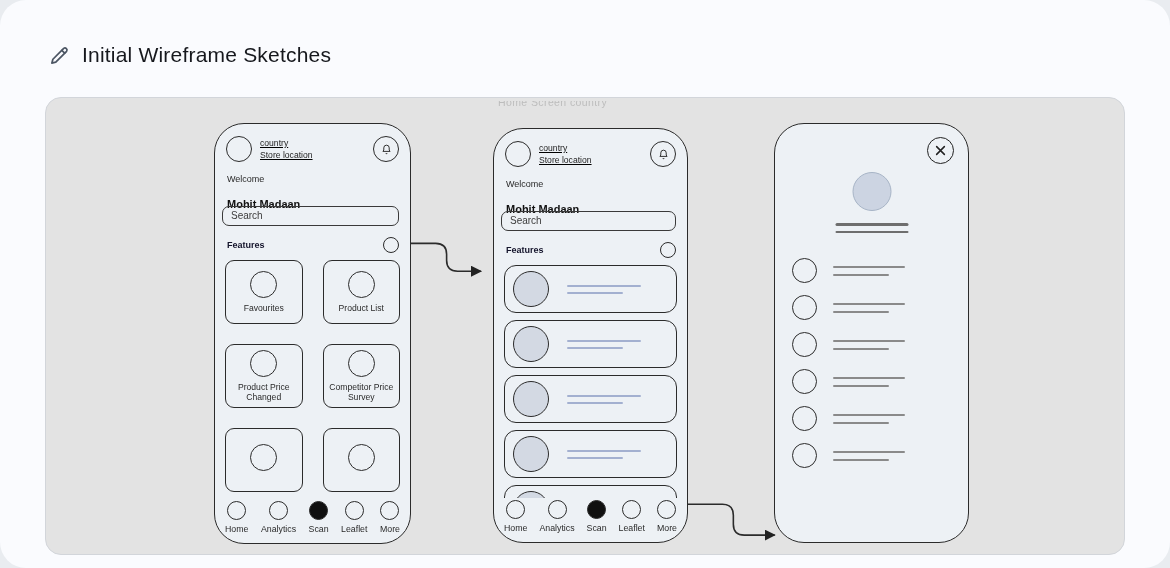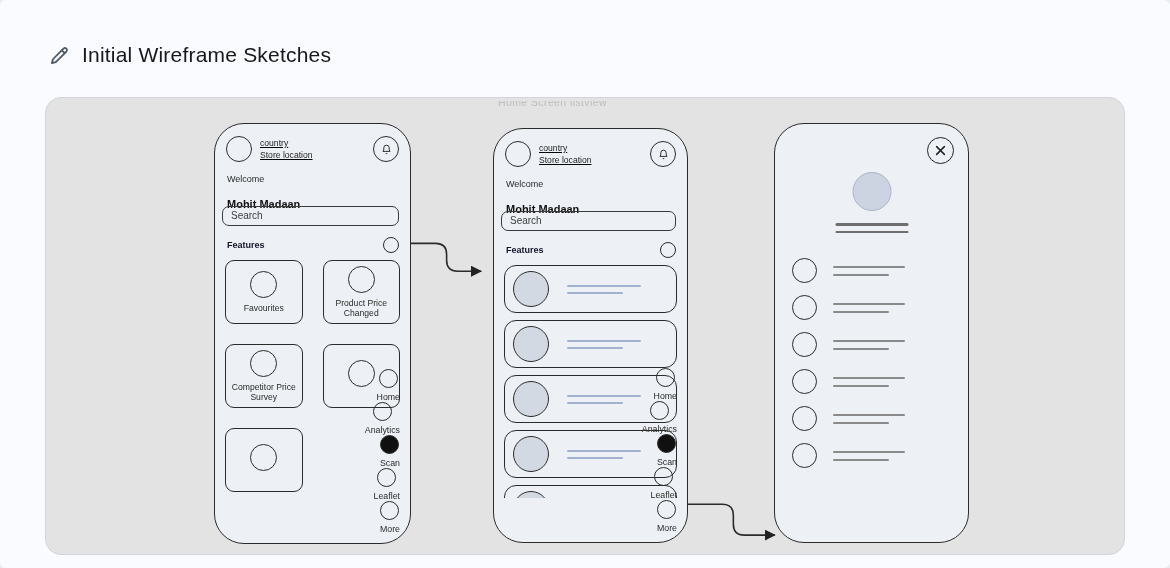--- a/index.html
+++ b/index.html
@@ -2,21 +2,21 @@
 <html style="--stroke: #2b2b2b; --panel-bg: #e3e3e3; --phone-bg: #edf1f5; --muted-line: #a3b0d0; --placeholder-fill: #d3d9e3; --faint-text: #bdbdbd; --title-text: #16181d; --gray-line: #8a8a8a;"><head>
 <meta charset="utf-8">
 <style>
   :root{
     --stroke:#2b2b2b; --panel-bg:#e3e3e3; --phone-bg:#edf1f5; --muted-line:#a3b0d0;
     --placeholder-fill:#d3d9e3; --faint-text:#bdbdbd; --title-text:#16181d; --gray-line:#8a8a8a;
   }
   *{box-sizing:border-box; margin:0; padding:0;}
   html,body{width:1170px;height:568px;overflow:hidden;}
   body{background:#e9ecf0; font-family:"Liberation Sans", sans-serif;}
-  .page-card{position:absolute; inset:0; background:#fafbfe; border-radius:6px;}
+  .page-card{position:absolute; inset:0; background:#fafbfe; border-radius:26px;}
   
   .heading{position:absolute; left:47px; top:43px; display:flex; align-items:center; gap:11px;}
   .heading .icon{width:24px;height:24px;display:inline-flex;align-items:center;justify-content:center;}
   .heading h1{font-size:21px; font-weight:500; color:var(--title-text); letter-spacing:.2px;}
   
   .panel{position:absolute; left:45px; top:97px; width:1080px; height:458px;
     background:var(--panel-bg); border:1px solid #d2d5da; border-radius:16px;}
   .faint-clip{position:absolute; left:452px; top:3px; height:10px; overflow:hidden;}
   .faint-clip span{display:block; margin-top:-5px; font-size:10.5px; letter-spacing:.4px; color:var(--faint-text); white-space:nowrap;}
   .connectors{position:absolute; inset:0; width:100%; height:100%; pointer-events:none;}
@@ -41,21 +41,21 @@
   .f-label{font-size:9px; font-weight:bold; color:#14142b;}
   .f-circle{width:16px;height:16px;border:1.5px solid var(--stroke);border-radius:50%;background:var(--phone-bg);}
   
   .cards{position:absolute; left:10px; right:10px; top:136px; height:236px; overflow:hidden;
     display:grid; grid-template-columns:1fr 1fr; gap:20px; align-content:start;}
   .card{height:64px; border:1.4px solid var(--stroke); border-radius:9px;
     display:flex; flex-direction:column; align-items:center; justify-content:center; padding:4px 3px;}
   .card-circle{width:27px;height:27px;border:1.4px solid var(--stroke);border-radius:50%;flex:none;}
   .card-label{margin-top:5px; font-size:8.6px; color:#2a2a2a; text-align:center; line-height:1.22;}
   
-  .nav{position:absolute; left:10px; right:10px; bottom:9px; display:flex; justify-content:space-between; align-items:flex-end;flex-direction:column;}
+  .nav{position:absolute; left:10px; right:10px; bottom:9px; display:flex; justify-content:space-between; align-items:flex-end;}
   .nav-item{display:flex; flex-direction:column; align-items:center; gap:4px;}
   .nav-dot{width:19px;height:19px;border:1.5px solid var(--stroke);border-radius:50%;}
   .nav-dot.active{background:#101010;}
   .nav-label{font-size:8.8px; color:#2a2a2a; white-space:nowrap;}
   
   .litems{position:absolute; left:10px; right:10px; top:136px; height:233px; overflow:hidden;
     display:flex; flex-direction:column; gap:7px;}
   .litem{flex:none; height:48px; border:1.5px solid var(--stroke); border-radius:12px;
     display:flex; align-items:center; padding-left:8px;}
   .litem-circle{width:36px;height:36px;border:1.5px solid var(--stroke);border-radius:50%;
@@ -90,21 +90,21 @@
         <path d="M4 20 l1.1-4.1 L16.4 4.6 a2.15 2.15 0 0 1 3 3 L8.1 19 L4 20 z"></path>
         <path d="M14.4 6.6 l3 3"></path>
       </svg>
     </span>
     <h1>Initial Wireframe Sketches</h1>
   </div>
 
   <div class="panel">
 
     <div class="faint-clip">
-      <span>Home Screen listview</span>
+      <span>Home Screen country</span>
     </div>
 
     <svg class="connectors" viewBox="0 0 1080 458">
       <defs>
         <marker id="arrow" markerWidth="8" markerHeight="8" refX="6" refY="3.5" orient="auto">
           <path d="M0,0 L7,3.5 L0,7 z" fill="#222"></path>
         </marker>
       </defs>
       <path d="M 358 146 H 390 Q 401 146 401 157 V 163 Q 401 174 412 174 H 435" fill="none" stroke="#2b2b2b" stroke-width="1.6" stroke-linecap="round" marker-end="url(#arrow)"></path>
       <path d="M 642 408 H 678 Q 689 408 689 419 V 428 Q 689 439 700 439 H 730" fill="none" stroke="#2b2b2b" stroke-width="1.6" stroke-linecap="round" marker-end="url(#arrow)"></path>
@@ -133,20 +133,24 @@
         <span class="f-label">Features</span>
         <span class="f-circle"></span>
       </div>
       <div class="cards">
 
           <div class="card">
             <span class="card-circle"></span>
             <span class="card-label">Favourites</span>
           </div>
 
+          <div class="card">
+            <span class="card-circle"></span>
+            <span class="card-label">Product List</span>
+          </div>
 
 
           <div class="card">
             <span class="card-circle"></span>
             <span class="card-label">Product Price Changed</span>
           </div>
 
           <div class="card">
             <span class="card-circle"></span>
             <span class="card-label">Competitor Price Survey</span>

